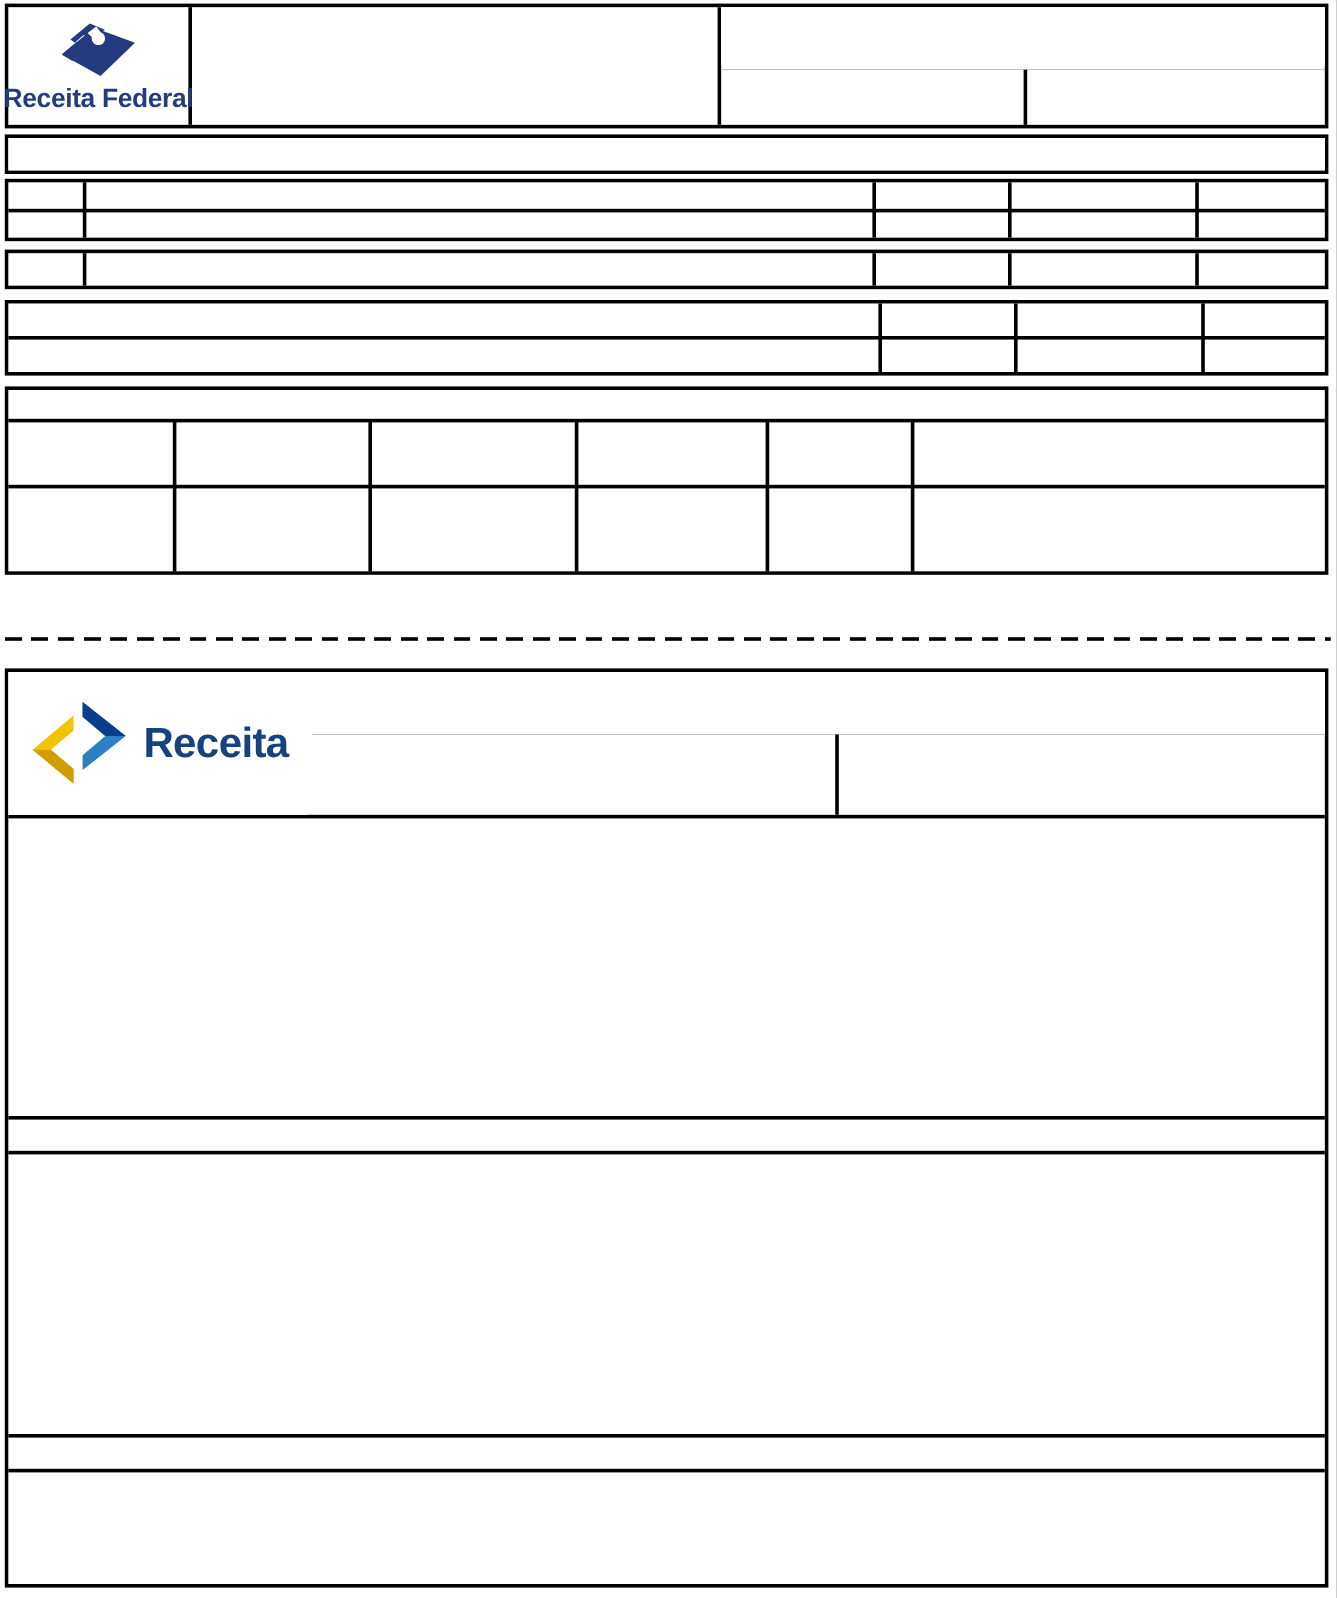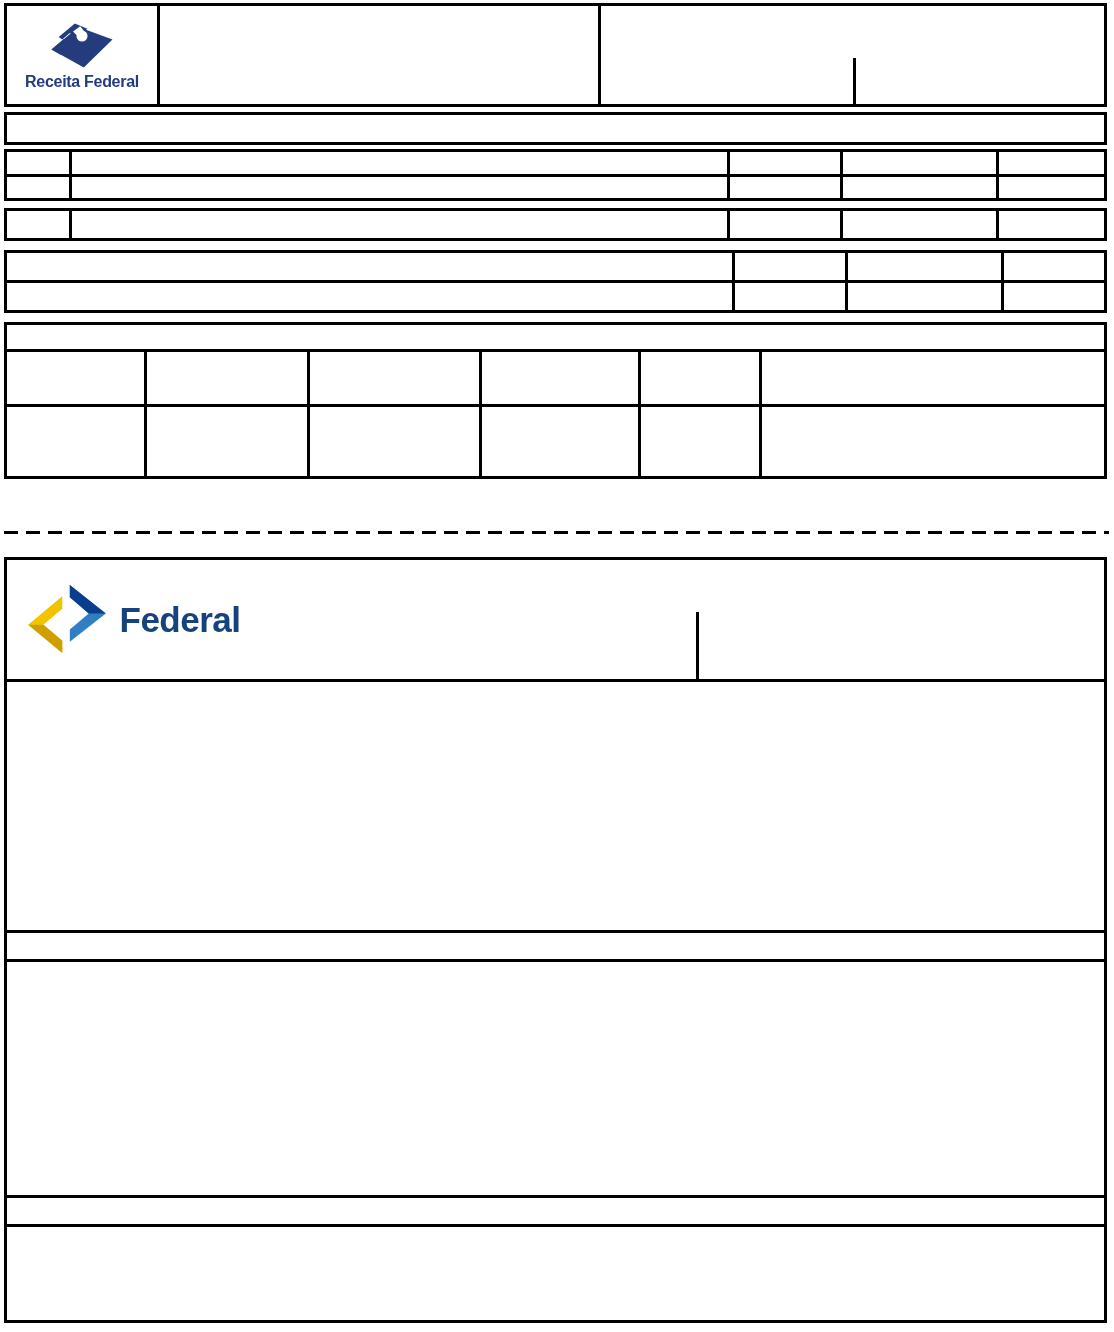--- a/index.html
+++ b/index.html
@@ -12,21 +12,21 @@
     border:3px solid #000;background:#fff;
   }
   
   .tbl{display:grid;background:#000;gap:3px;height:100%;box-sizing:border-box;}
   .tbl > div{background:#fff;min-width:0;min-height:0;}
 
   
   #receita-header{top:3px;height:104px;}
   #receita-header .tbl{grid-template-columns:150px 438px 1fr;}
   .rf-logo{display:flex;flex-direction:column;align-items:center;justify-content:center;height:100%;}
-  .rf-text{color:#243c7e;font-weight:bold;font-size:16px;letter-spacing:-0.3px;margin-top:2px;white-space:nowrap;}
+  .rf-text{color:#243c7e;font-weight:bold;font-size:22px;letter-spacing:-0.3px;margin-top:2px;white-space:nowrap;}
   .hdr-right{display:grid;grid-template-rows:49px 1fr;gap:3px;background:#000;}
   .hdr-right > div{background:#fff;}
   .hdr-right .split{display:grid;grid-template-columns:252px 1fr;gap:3px;background:#000;}
   .hdr-right .split > div{background:#fff;}
 
   
   #title-row{top:112px;height:33px;}
   #rows-a{top:149px;height:52px;}
   #rows-a .tbl{grid-template-columns:62px 655px 110px 153px 1fr;grid-template-rows:1fr 1fr;}
   #row-b{top:208px;height:33px;}
@@ -155,21 +155,21 @@
     <div class="tbl">
       <div class="co-header">
         <div>
           <div class="co-logo">
             <svg width="86" height="70" viewBox="0 0 90 74">
               <polygon points="4,42 40,12 40,25 20,42 40,59 40,72" fill="#f2c400"></polygon>
               <polygon points="4,42 20,42 40,59 40,72" fill="#cf9e00"></polygon>
               <polygon points="86,30 48,0 48,13 68,30 48,47 48,60" fill="#2f7fc3"></polygon>
               <polygon points="86,30 48,0 48,13 68,30" fill="#0b3d8f"></polygon>
             </svg>
-            <span class="co-text">Federal</span>
+            <span class="co-text">Receita</span>
           </div>
         </div>
         <div class="co-right">
           <div></div>
           <div class="split">
             <div></div>
             <div></div>
           </div>
         </div>
       </div>

